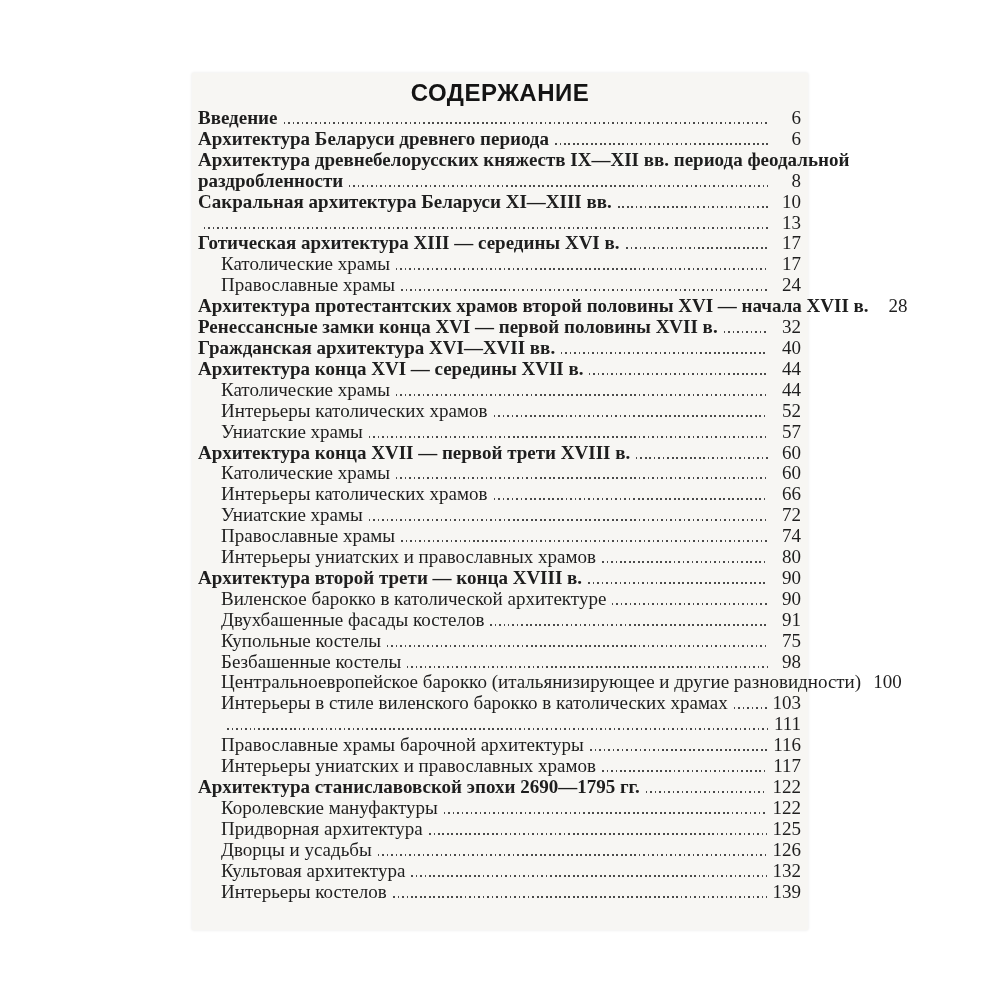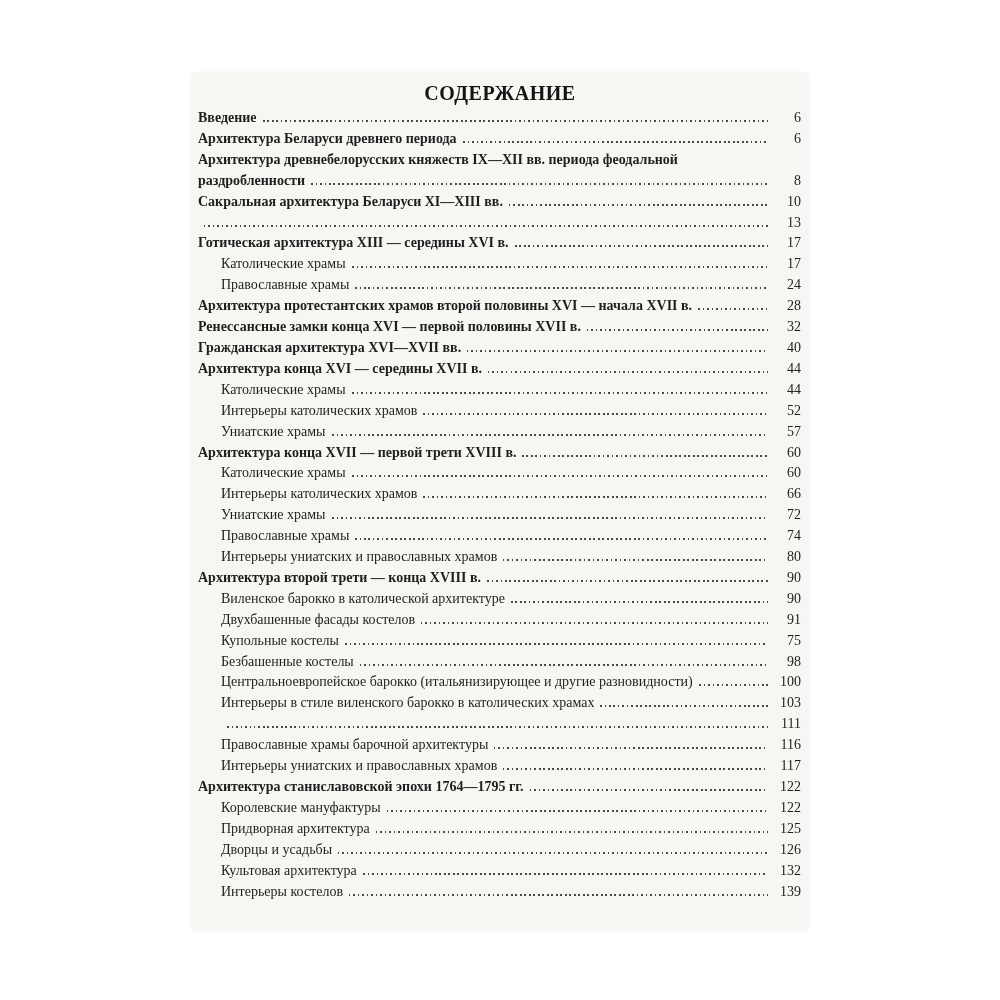--- a/index.html
+++ b/index.html
@@ -16,37 +16,37 @@
     top: 73px;
     width: 616px;
     height: 857px;
     background: #f7f6f3;
     box-shadow: 0 0 3px rgba(0,0,0,0.10);
     box-sizing: border-box;
   }
   .title {
     margin: 7px 0 0 0;
     text-align: center;
-    font-family: Liberation Serif, serif;
+    font-family: Liberation Sans, sans-serif;
     font-weight: 700;
-    font-size: 20px;
+    font-size: 24px;
     line-height: 26px;
     letter-spacing: 0.5px;
     color: #141414;
   }
   .toc {
     margin-top: 2px;
     padding: 0 7px 0 6px;
   }
   .row {
     display: flex;
     align-items: baseline;
     line-height: 20.9px;
     font-family: "Liberation Serif", "DejaVu Serif", serif;
-    font-size: 14px;
+    font-size: 19px;
     color: #1e1e1e;
   }
   .row.sub { padding-left: 23px; }
   .row.b .t { font-weight: 700; }
   .t { white-space: nowrap; }
   .dots {
     flex: 1 1 auto;
     height: 2px;
     margin: 0 6px 0 6px;
     background-image: repeating-linear-gradient(to right, #4a4a4a 0 1.5px, transparent 1.5px 4.5px);
@@ -214,21 +214,21 @@
         <span class="t">Православные храмы барочной архитектуры</span>
         <span class="dots"></span>
         <span class="pg">116</span>
       </div>
       <div class="row sub">
         <span class="t">Интерьеры униатских и православных храмов</span>
         <span class="dots"></span>
         <span class="pg">117</span>
       </div>
       <div class="row b">
-        <span class="t">Архитектура станиславовской эпохи 1764—1795 гг.</span>
+        <span class="t">Архитектура станиславовской эпохи 2690—1795 гг.</span>
         <span class="dots"></span>
         <span class="pg">122</span>
       </div>
       <div class="row sub">
         <span class="t">Королевские мануфактуры</span>
         <span class="dots"></span>
         <span class="pg">122</span>
       </div>
       <div class="row sub">
         <span class="t">Придворная архитектура</span>

